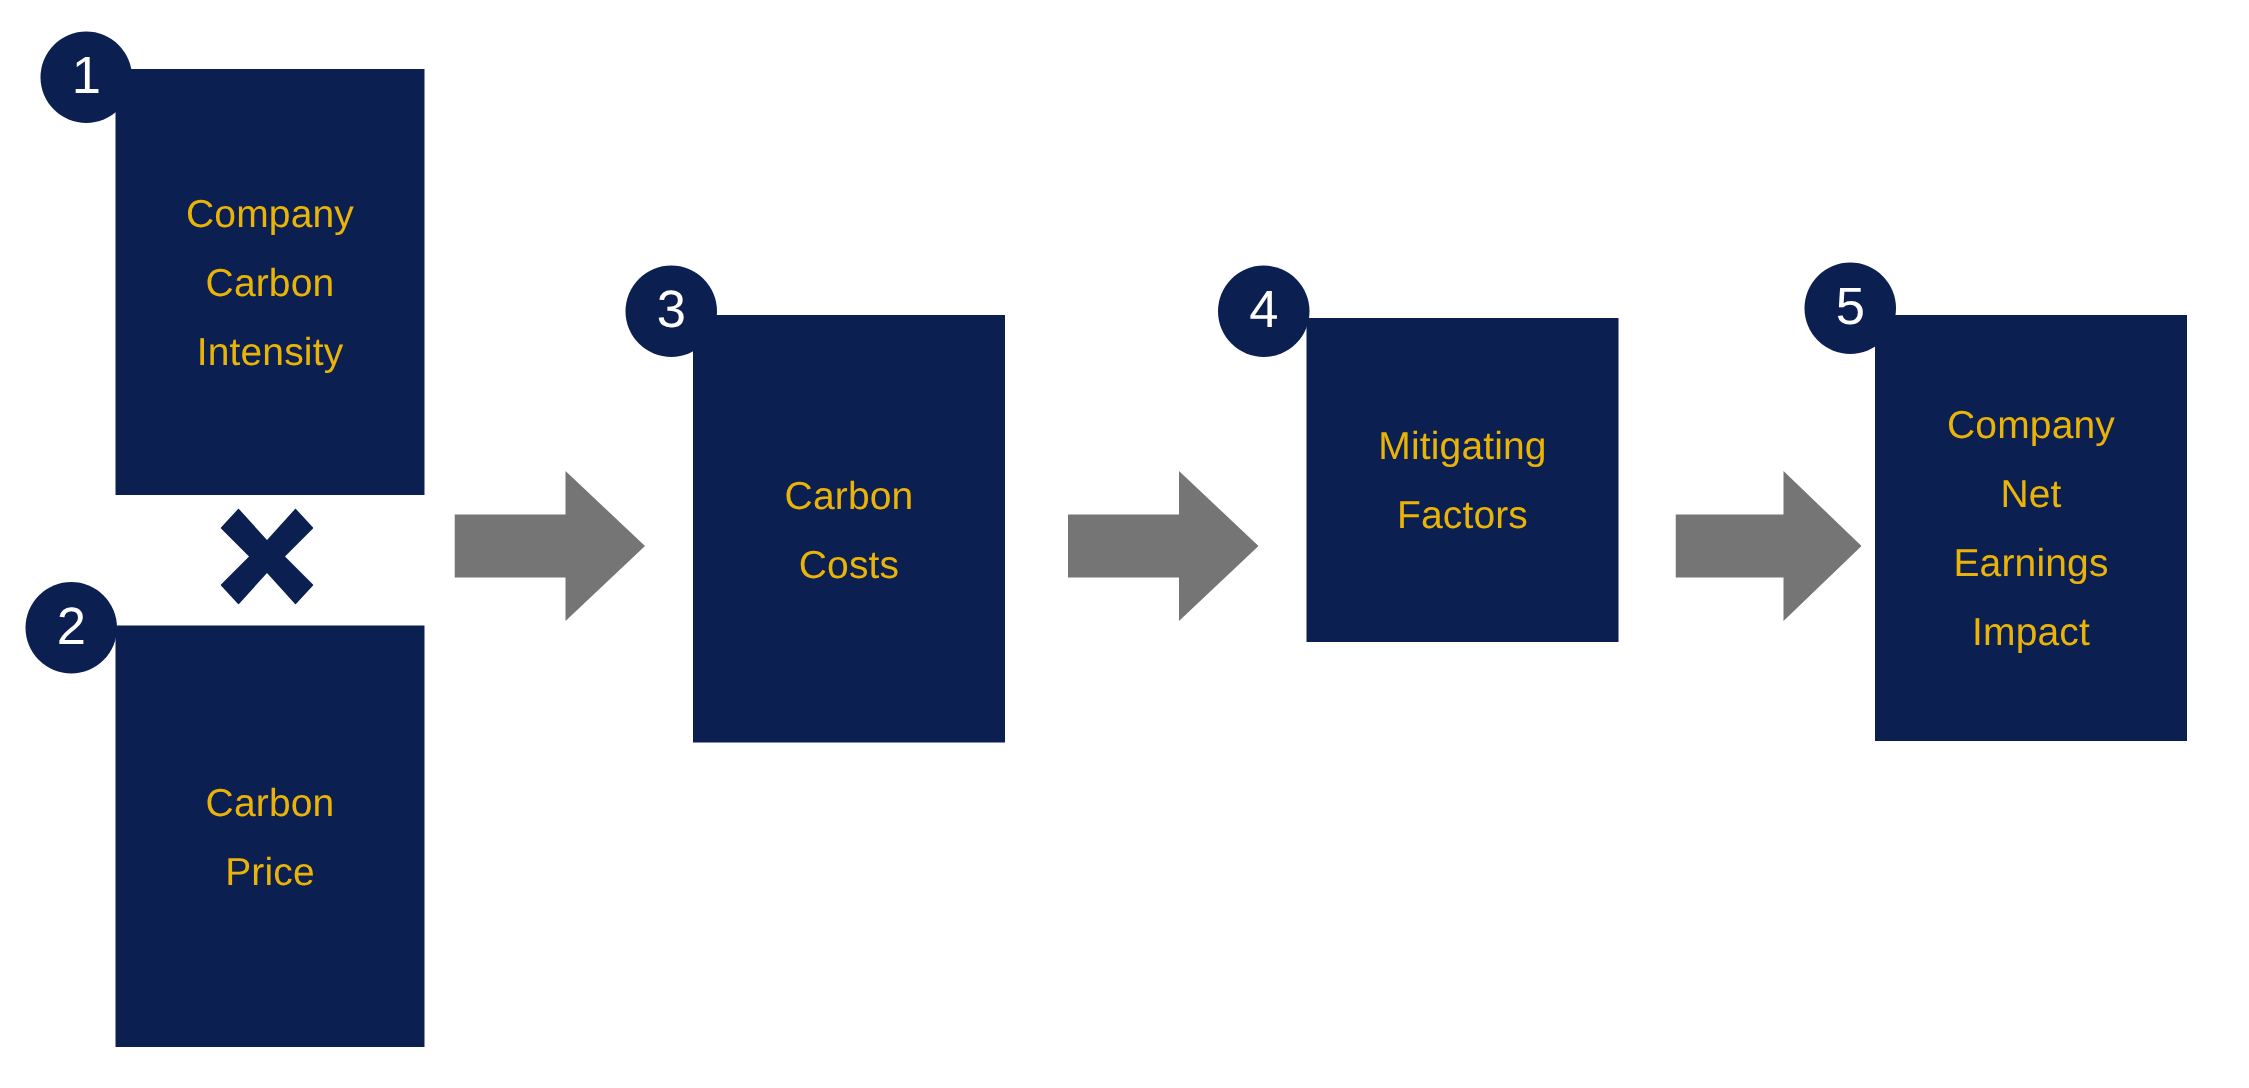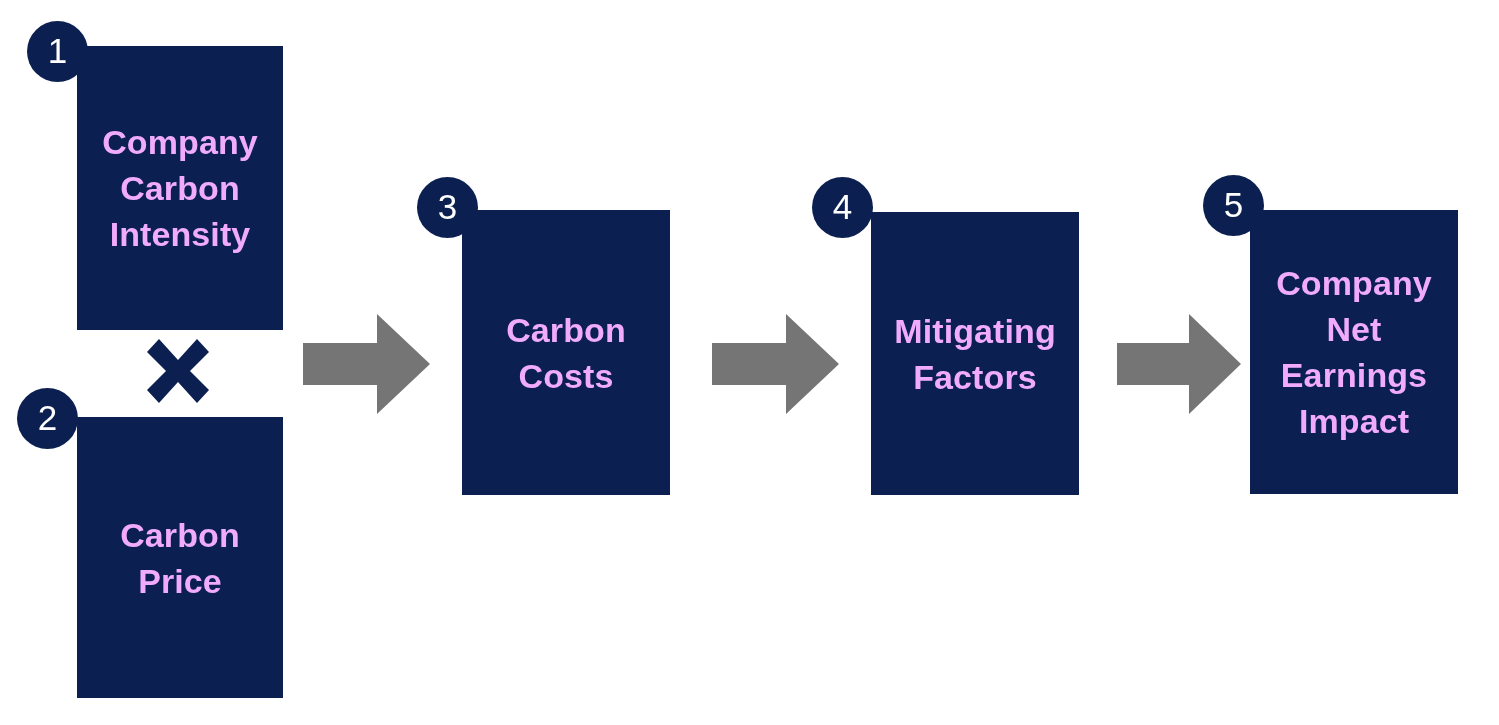--- a/index.html
+++ b/index.html
@@ -23,27 +23,27 @@
   
   .node {
     position: absolute;
     background: #0b2050;
     display: flex;
     align-items: center;
     justify-content: center;
     box-sizing: border-box;
   }
   .node-label {
-    color: #f0abfc;
-    font-size: 34px;
+    color: #eab308;
+    font-size: 26px;
     line-height: 46px;
     text-align: center;
     white-space: pre-line;
     letter-spacing: 0.1px;
-    font-weight: 700;
+    font-weight: 400;
   }
 
   
   .badge {
     position: absolute;
     width: 61px;
     height: 61px;
     border-radius: 50%;
     background: #0b2050;
     color: #ffffff;
@@ -110,21 +110,21 @@
   <div class="badge" style="left:417px; top:177px;">
     <span>3</span>
   </div>
 
   <div class="arrow" style="left:712px; top:314px; width:127px; height:100px;">
     <svg width="127" height="100" viewBox="0 0 127 100" aria-hidden="true">
       <polygon fill="#757575" points="0,29 74,29 74,0 127,50 74,100 74,71 0,71"></polygon>
     </svg>
   </div>
 
-  <div class="node" style="left:871px; top:212px; width:208px; height:283px;">
+  <div class="node" style="left:871px; top:212px; width:208px; height:216px;">
     <div class="node-label">Mitigating
 Factors</div>
   </div>
   <div class="badge" style="left:812px; top:177px;">
     <span>4</span>
   </div>
 
   <div class="arrow" style="left:1117px; top:314px; width:124px; height:100px;">
     <svg width="124" height="100" viewBox="0 0 124 100" aria-hidden="true">
       <polygon fill="#757575" points="0,29 72,29 72,0 124,50 72,100 72,71 0,71"></polygon>

